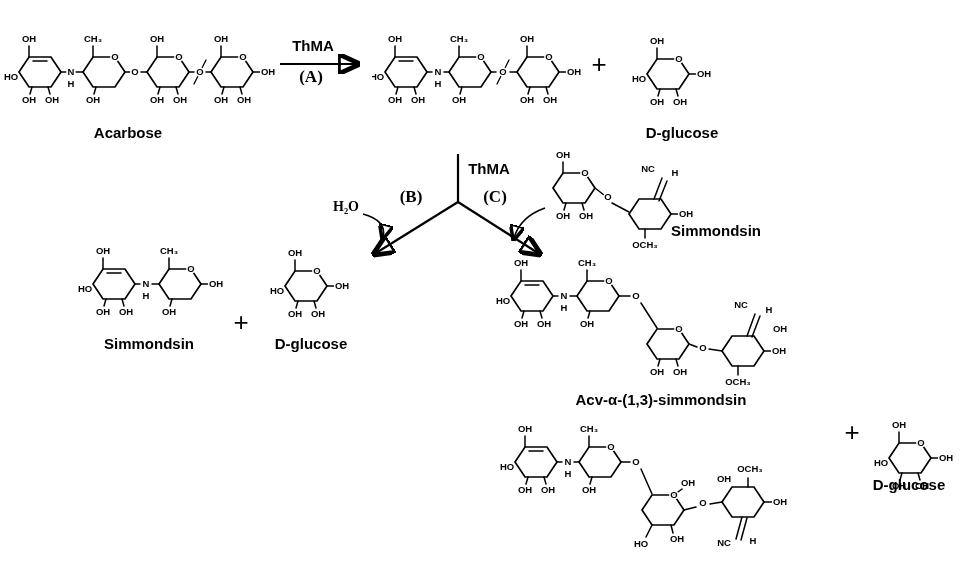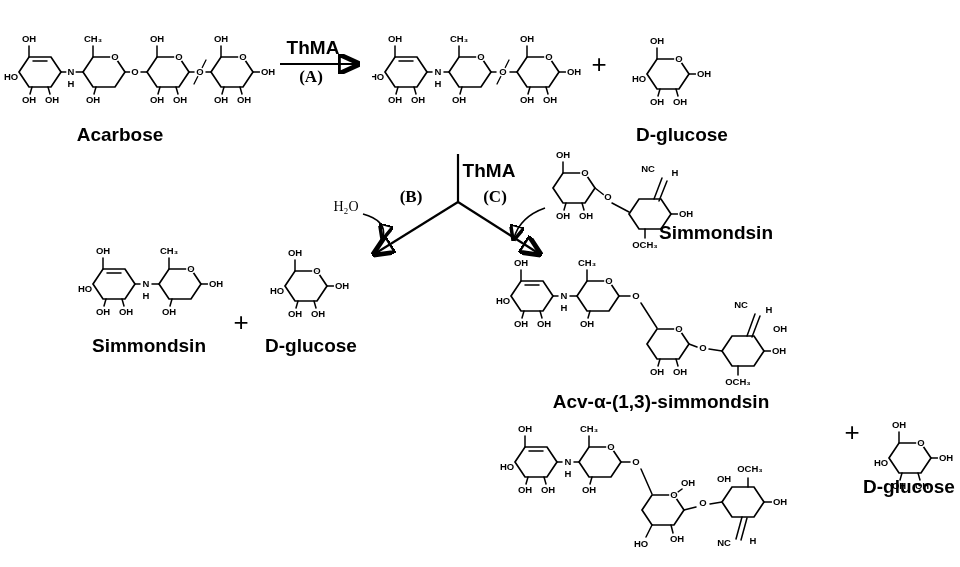--- a/index.html
+++ b/index.html
@@ -6,23 +6,23 @@
   .figure{position:relative;width:960px;height:567px;background:#ffffff;overflow:hidden;
           font-family:"Liberation Sans",sans-serif;color:#000;margin-top:24px;}
   .mol{position:absolute;}
   .mol svg{display:block;}
   .ring{fill:#ffffff;stroke:#000;stroke-width:1.7px;}
   .bond{stroke:#000;stroke-width:1.5px;stroke-linecap:round;}
   .cut{stroke:#000;stroke-width:1.3px;stroke-linecap:round;}
   .atom{font:700 9.5px "Liberation Sans",sans-serif;text-anchor:middle;fill:#000;
         stroke:#fff;stroke-width:3px;paint-order:stroke;}
   .cap{position:absolute;transform:translateX(-50%);white-space:nowrap;
-       font-size:19px;font-weight:700;line-height:1.1;}
+       font-size:15px;font-weight:700;line-height:1.1;}
   .cap.serifb{font-family:"Liberation Serif",serif;font-size:17px;}
-  .cap.serifn{font-family:"Liberation Serif",serif;font-size:14px;font-weight:400;}
+  .cap.serifn{font-family:"Liberation Serif",serif;font-size:14px;font-weight:700;}
   .cap.plus{font-size:26px;font-weight:400;}
   #arrows{position:absolute;left:0;top:0;pointer-events:none;}
   #arrows line,#arrows path{stroke:#000;stroke-width:2.2px;fill:none;}
 </style>
 </head>
 <body>
 
 <div class="figure">
 
   <svg id="arrows" width="960" height="567">
@@ -304,21 +304,21 @@
         <line x1="54" y1="63" x2="56" y2="70" class="bond"></line>
         <text x="35" y="18" class="atom">OH</text>
         <text x="57" y="36" class="atom">O</text>
         <text x="82" y="51" class="atom">OH</text>
         <text x="17" y="56" class="atom">HO</text>
         <text x="35" y="79" class="atom">OH</text>
         <text x="58" y="79" class="atom">OH</text>
       </svg>
     </div>
 
-  <div class="cap" style="left:120px;top:101px">Acarbose</div>
+  <div class="cap" style="left:128px;top:101px">Acarbose</div>
   <div class="cap" style="left:682px;top:101px">D-glucose</div>
 
   <div class="cap" style="left:313px;top:14px">ThMA</div>
   <div class="cap serifb" style="left:311px;top:44px">(A)</div>
   <div class="cap plus" style="left:599px;top:26px">+</div>
 
   <div class="cap" style="left:489px;top:137px">ThMA</div>
   <div class="cap serifb" style="left:411px;top:164px">(B)</div>
   <div class="cap serifb" style="left:495px;top:164px">(C)</div>
   <div class="cap serifn" style="left:346px;top:175px">H₂O</div>

